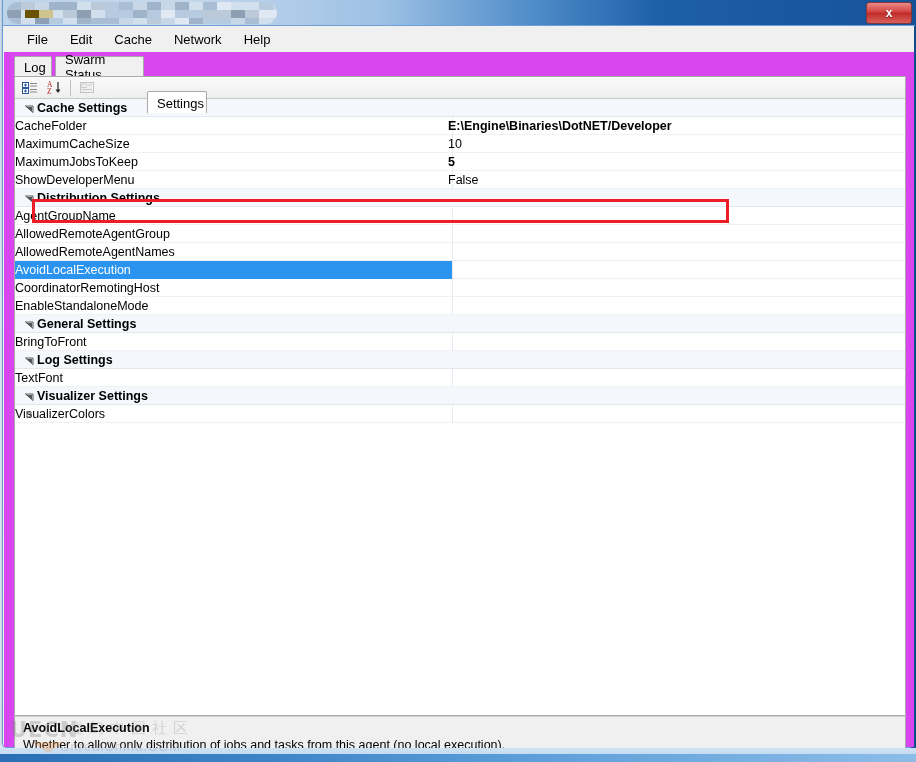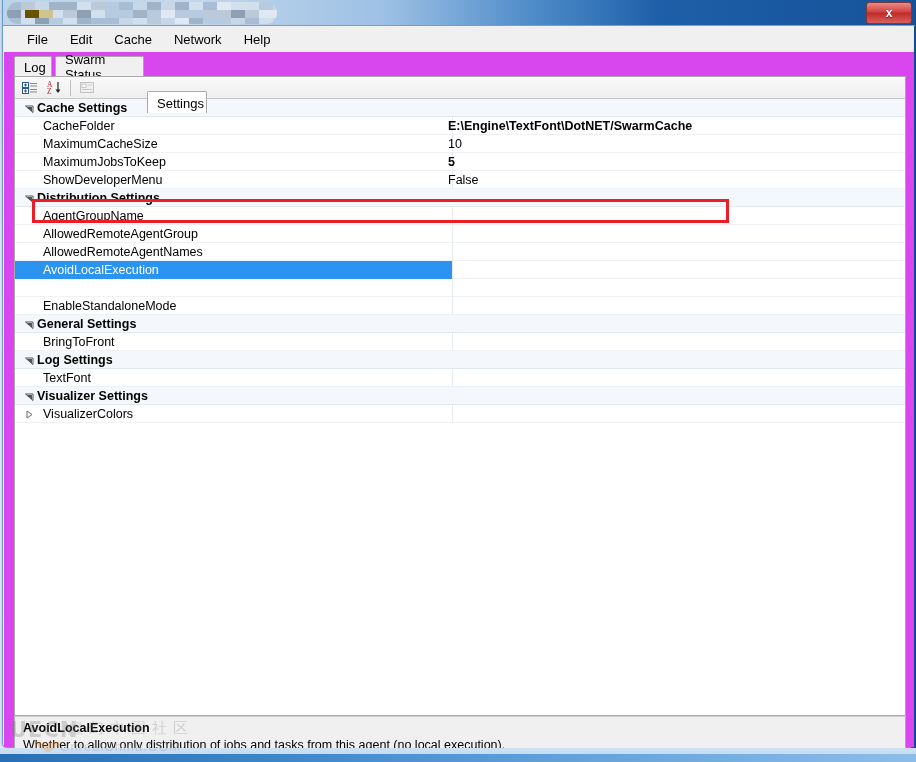--- a/index.html
+++ b/index.html
@@ -186,21 +186,20 @@
     position: absolute;
     left: 8px; top: 0; height: 18px;
     width: 12px;
     display: flex; align-items: center; justify-content: center;
     font-size: 8px;
     color: #4a4a4a;
     cursor: pointer;
   }
   .row .name {
     width: 424px;
-    padding-left: 28px;
     box-sizing: border-box;
     white-space: nowrap;
     overflow: hidden;
   }
   .row .splitline {
     position: absolute;
     left: 437px; top: 0; width: 1px; height: 18px;
     background: #e7eaee;
   }
   .row .value {
@@ -476,21 +475,21 @@
                   <path d="M0.5 2 L8 2 L8 8.5 Z" fill="none" stroke="#555" stroke-width="1"></path>
                   <path d="M1.6 3 L7 3 L7 7.4 Z" fill="#555"></path>
                 </svg>
               </div>
               <div class="name">Cache Settings</div>
               <div class="value"></div>
             </div>
             <div class="row">
               <div class="name">CacheFolder</div>
               <div class="splitline"></div>
-              <div class="value bold">E:\Engine\TextFont\DotNET/SwarmCache</div>
+              <div class="value bold">E:\Engine\Binaries\DotNET/Developer</div>
             </div>
             <div class="row">
               <div class="name">MaximumCacheSize</div>
               <div class="splitline"></div>
               <div class="value">10</div>
             </div>
             <div class="row">
               <div class="name">MaximumJobsToKeep</div>
               <div class="splitline"></div>
               <div class="value bold">5</div>
@@ -533,20 +532,21 @@
             </div>
             <div class="row selected">
               <div class="namewrap"></div>
               <div class="name" style="position: relative; background: transparent; color: rgb(255, 255, 255);">AvoidLocalExecution</div>
               <div class="splitline"></div>
               <div class="value">
                 <div class="blurval"></div>
               </div>
             </div>
             <div class="row">
+              <div class="name">CoordinatorRemotingHost</div>
               <div class="splitline"></div>
               <div class="value">
                 <div class="blurval"></div>
               </div>
             </div>
             <div class="row">
               <div class="name">EnableStandaloneMode</div>
               <div class="splitline"></div>
               <div class="value">
                 <div class="blurval"></div>

